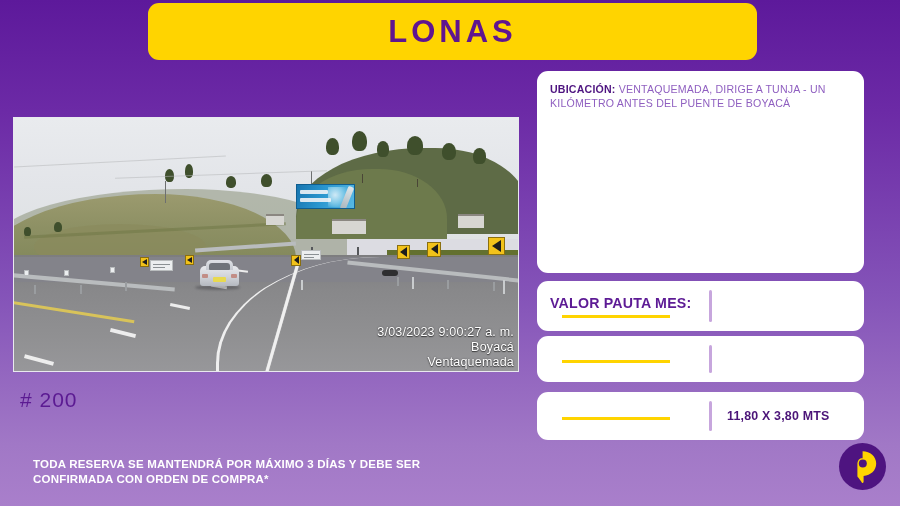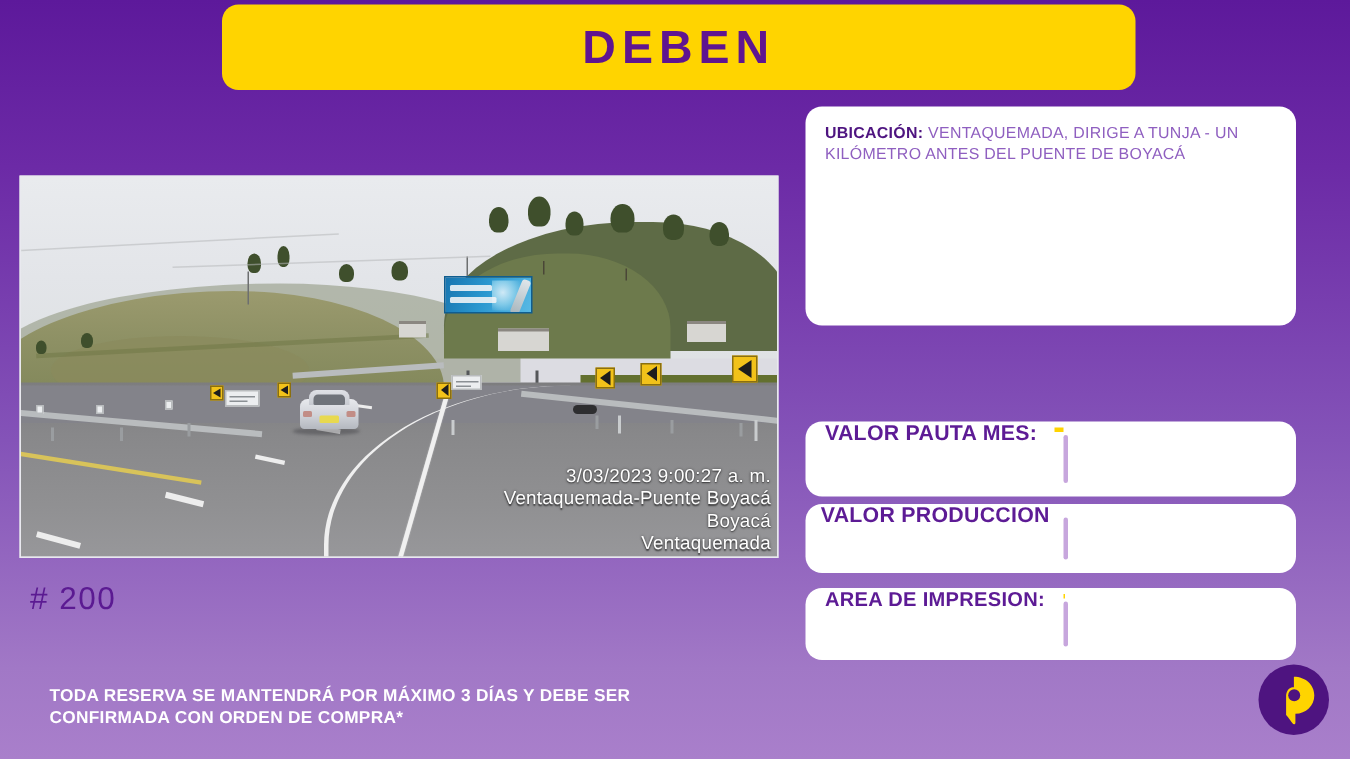--- a/index.html
+++ b/index.html
@@ -320,21 +320,21 @@
   .panel {
     position: absolute;
     left: 537px;
     width: 327px;
     background: #ffffff;
     border-radius: 11px;
     box-sizing: border-box;
   }
   #panel-location {
     top: 71px;
-    height: 146px;
+    height: 202px;
     padding: 11px 13px 0 13px;
   }
   .loc-text {
     font-size: 10.6px;
     line-height: 14px;
     color: #8f5fc0;
     letter-spacing: .2px;
   }
   .loc-label {
     color: #4e1480;
@@ -347,21 +347,21 @@
   }
   #panel-pauta { top: 281px; height: 50px; }
   #panel-produccion { top: 336px; height: 46px; }
   #panel-area { top: 392px; height: 48px; }
 
   .kv-left {
     width: 172px;
     padding: 0 0 0 13px;
     box-sizing: border-box;
     display: flex;
-    flex-direction: row;
+    flex-direction: column;
     justify-content: center;
   }
   .kv-label {
     color: #5d1b95;
     font-size: 14.2px;
     font-weight: bold;
     letter-spacing: .2px;
     white-space: nowrap;
   }
   .kv-underline {
@@ -416,21 +416,21 @@
     background: #4e1480;
     display: flex;
     align-items: center;
     justify-content: center;
   }
 </style>
 </head>
 <body>
 
 <div id="title-banner">
-  <span id="title-text">DEBEN</span>
+  <span id="title-text">LONAS</span>
 </div>
 
 <div id="photo-frame">
   <div id="photo">
     <div class="sky"></div>
     <div class="hill-far"></div>
     <div class="hill-right"></div>
     <div class="hill-right2"></div>
     <div class="hill-main"></div>
     <div class="hill-main-shade"></div>
@@ -535,21 +535,20 @@
       <div class="car-body"></div>
       <div class="car-roof"></div>
       <div class="car-window"></div>
       <div class="car-light" style="left:2px;"></div>
       <div class="car-light" style="right:2px;"></div>
       <div class="car-plate"></div>
     </div>
 
     <div id="photo-overlay">
       <div>3/03/2023 9:00:27 a. m.</div>
-      <div>Ventaquemada-Puente Boyacá</div>
       <div>Boyacá</div>
       <div>Ventaquemada</div>
     </div>
   </div>
 </div>
 
 <div id="ref-number"># 200</div>
 <div id="footer-note">TODA RESERVA SE MANTENDRÁ POR MÁXIMO 3 DÍAS Y DEBE SER CONFIRMADA CON ORDEN DE COMPRA*</div>
 
 <div class="panel" id="panel-location">
@@ -562,32 +561,33 @@
 <div class="panel kv-panel" id="panel-pauta">
   <div class="kv-left">
     <span class="kv-label">VALOR PAUTA MES:</span>
     <span class="kv-underline"></span>
   </div>
   <div class="kv-divider"></div>
 </div>
 
 <div class="panel kv-panel" id="panel-produccion">
   <div class="kv-left">
-    <span class="kv-label">VALOR PRODUCCION</span>
     <span class="kv-underline"></span>
   </div>
   <div class="kv-divider"></div>
 </div>
 
 <div class="panel kv-panel" id="panel-area">
   <div class="kv-left">
-    <span class="kv-label">AREA DE IMPRESION:</span>
     <span class="kv-underline"></span>
   </div>
   <div class="kv-divider"></div>
+  <div class="kv-right">
+    <span class="kv-value">11,80 X 3,80 MTS</span>
+  </div>
 </div>
 
 <div id="logo">
   <svg width="30" height="34" viewBox="0 0 30 34">
     <path d="M14.6 1.2 C22.2 1.2 28.2 6.4 28.2 13.6 C28.2 20.6 22.6 25.6 15.6 25.9 L15.6 31.8 C15.6 32.9 14.4 33.3 13.8 32.4 C11.4 28.8 9.4 26.6 9.4 26.6 L9.4 13.9 C9.4 13.9 9.5 8.0 14.6 8.0 C17.8 8.0 19.6 10.4 19.6 13.4 C19.6 16.5 17.6 18.7 14.6 18.7 Z" fill="#ffd400"></path>
     <circle cx="14.8" cy="13.5" r="4.0" fill="#4e1480"></circle>
   </svg>
 </div>
 
 </body></html>

